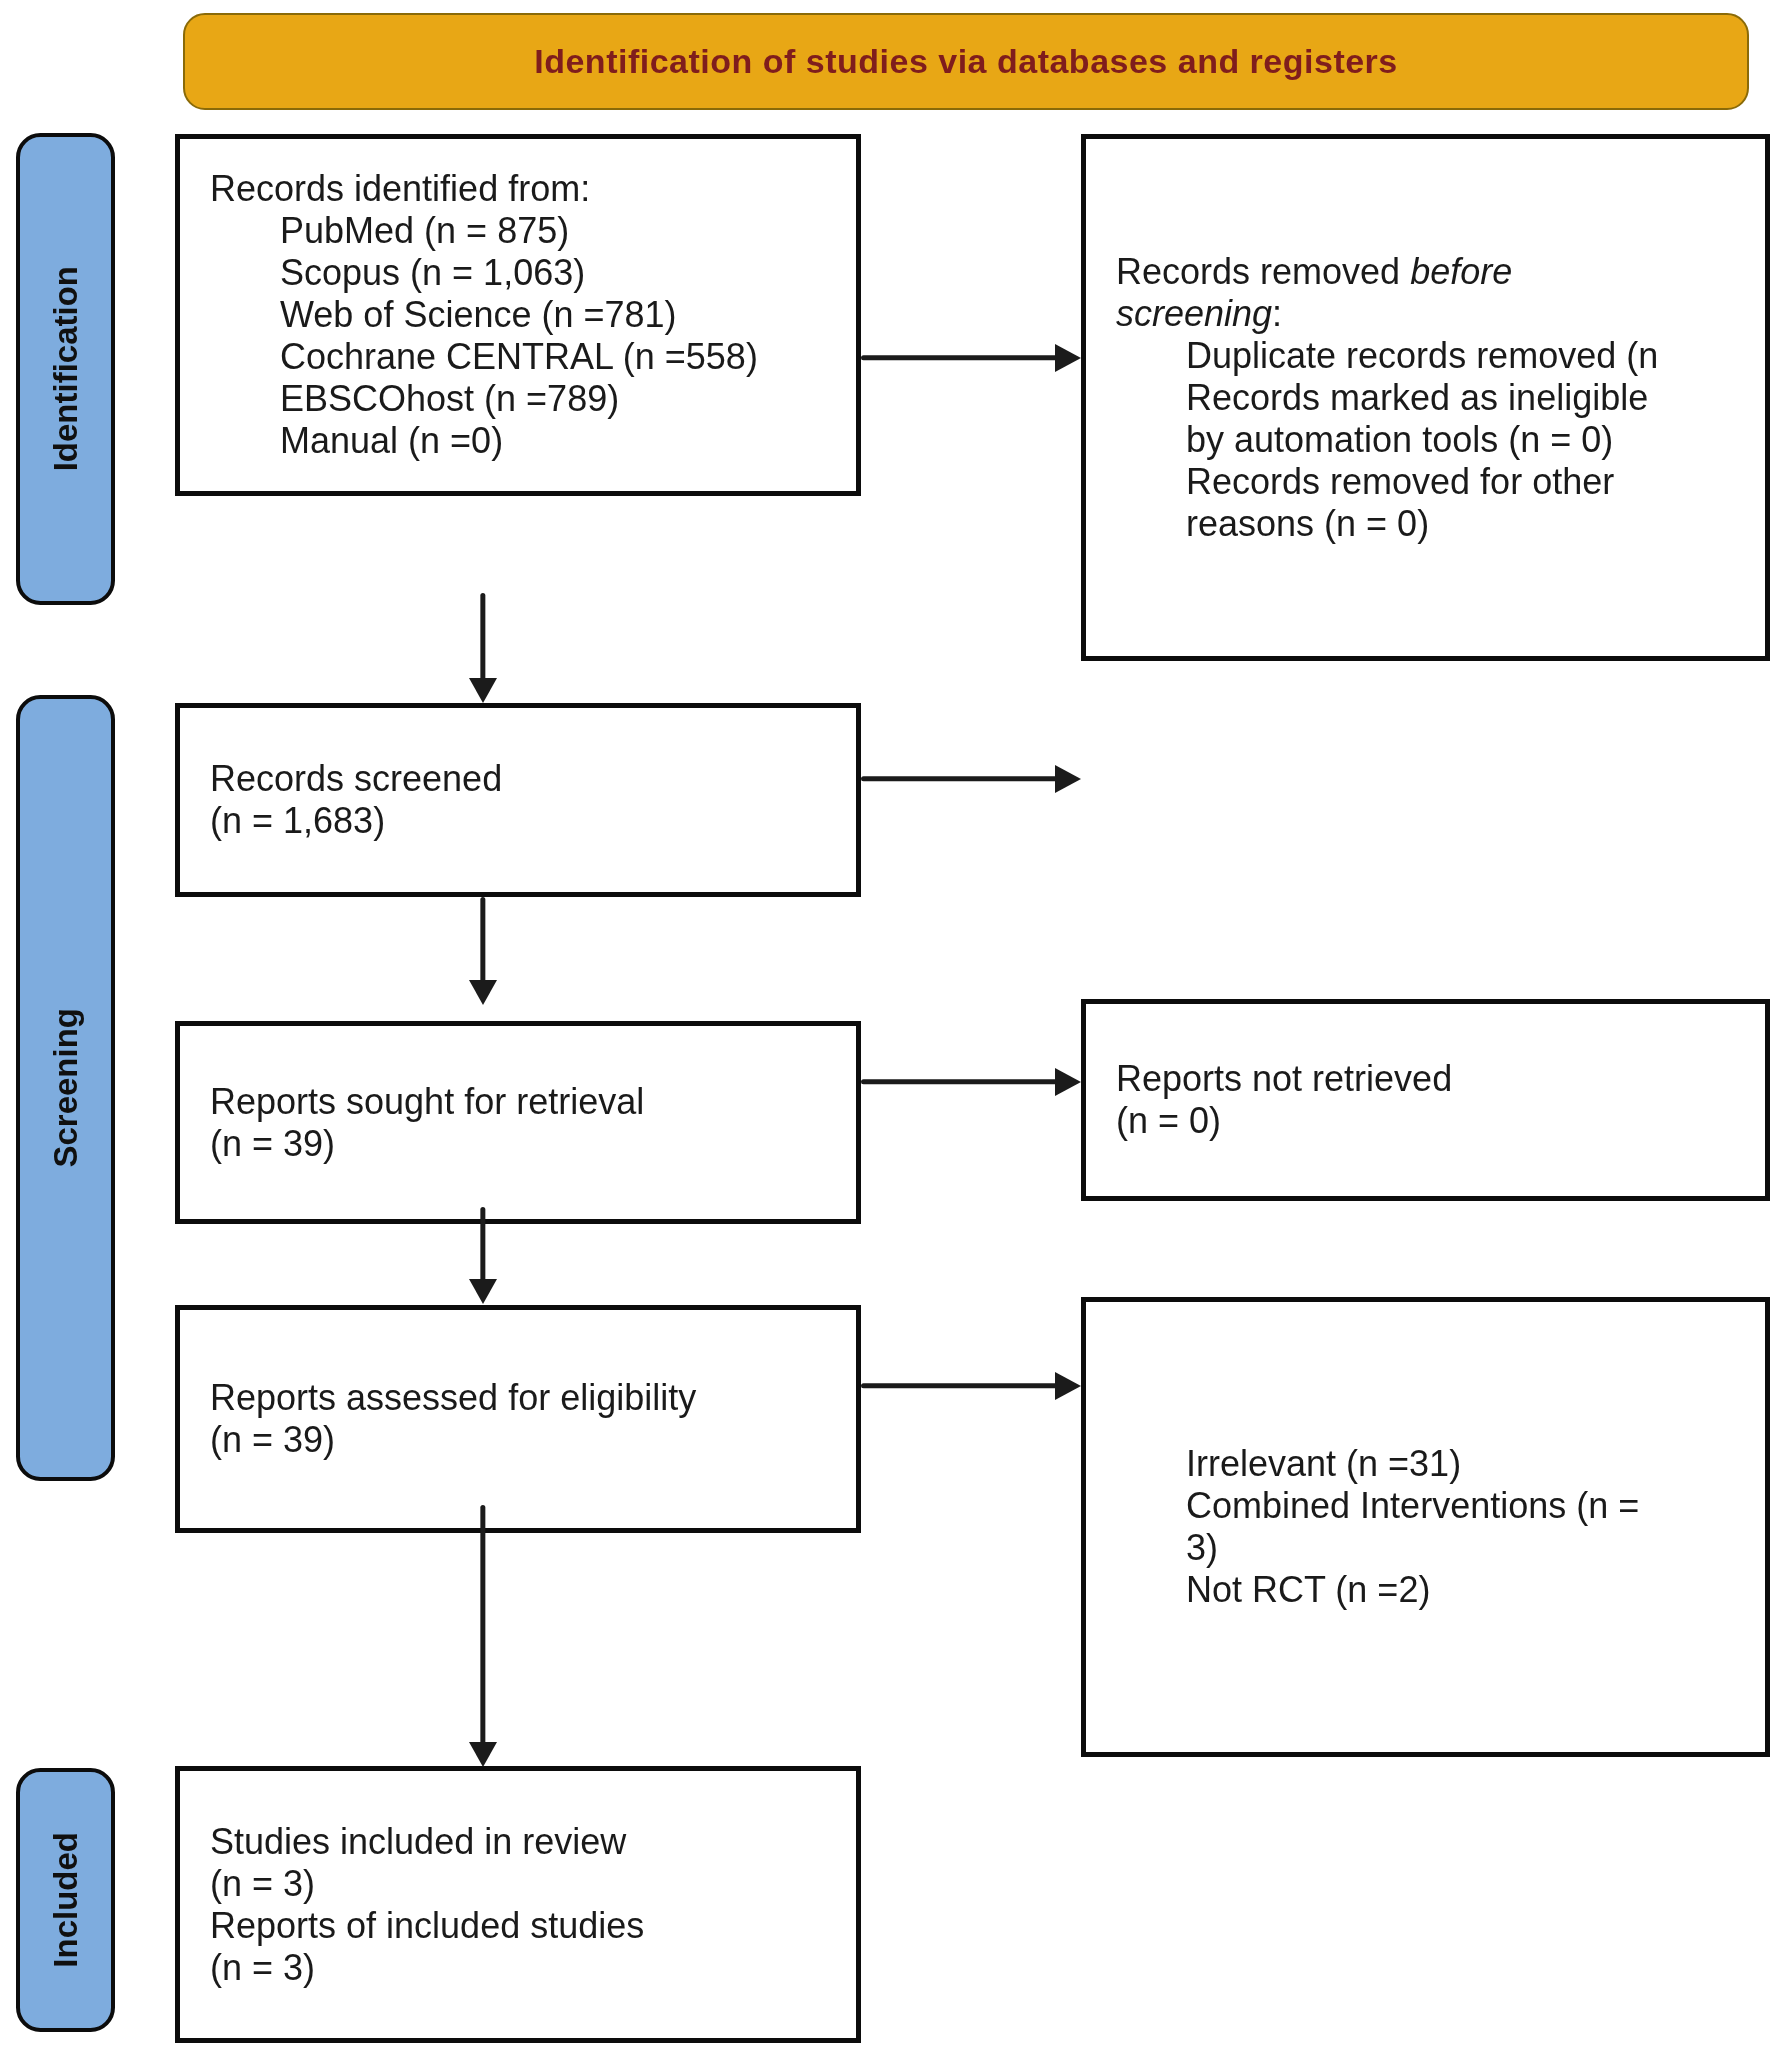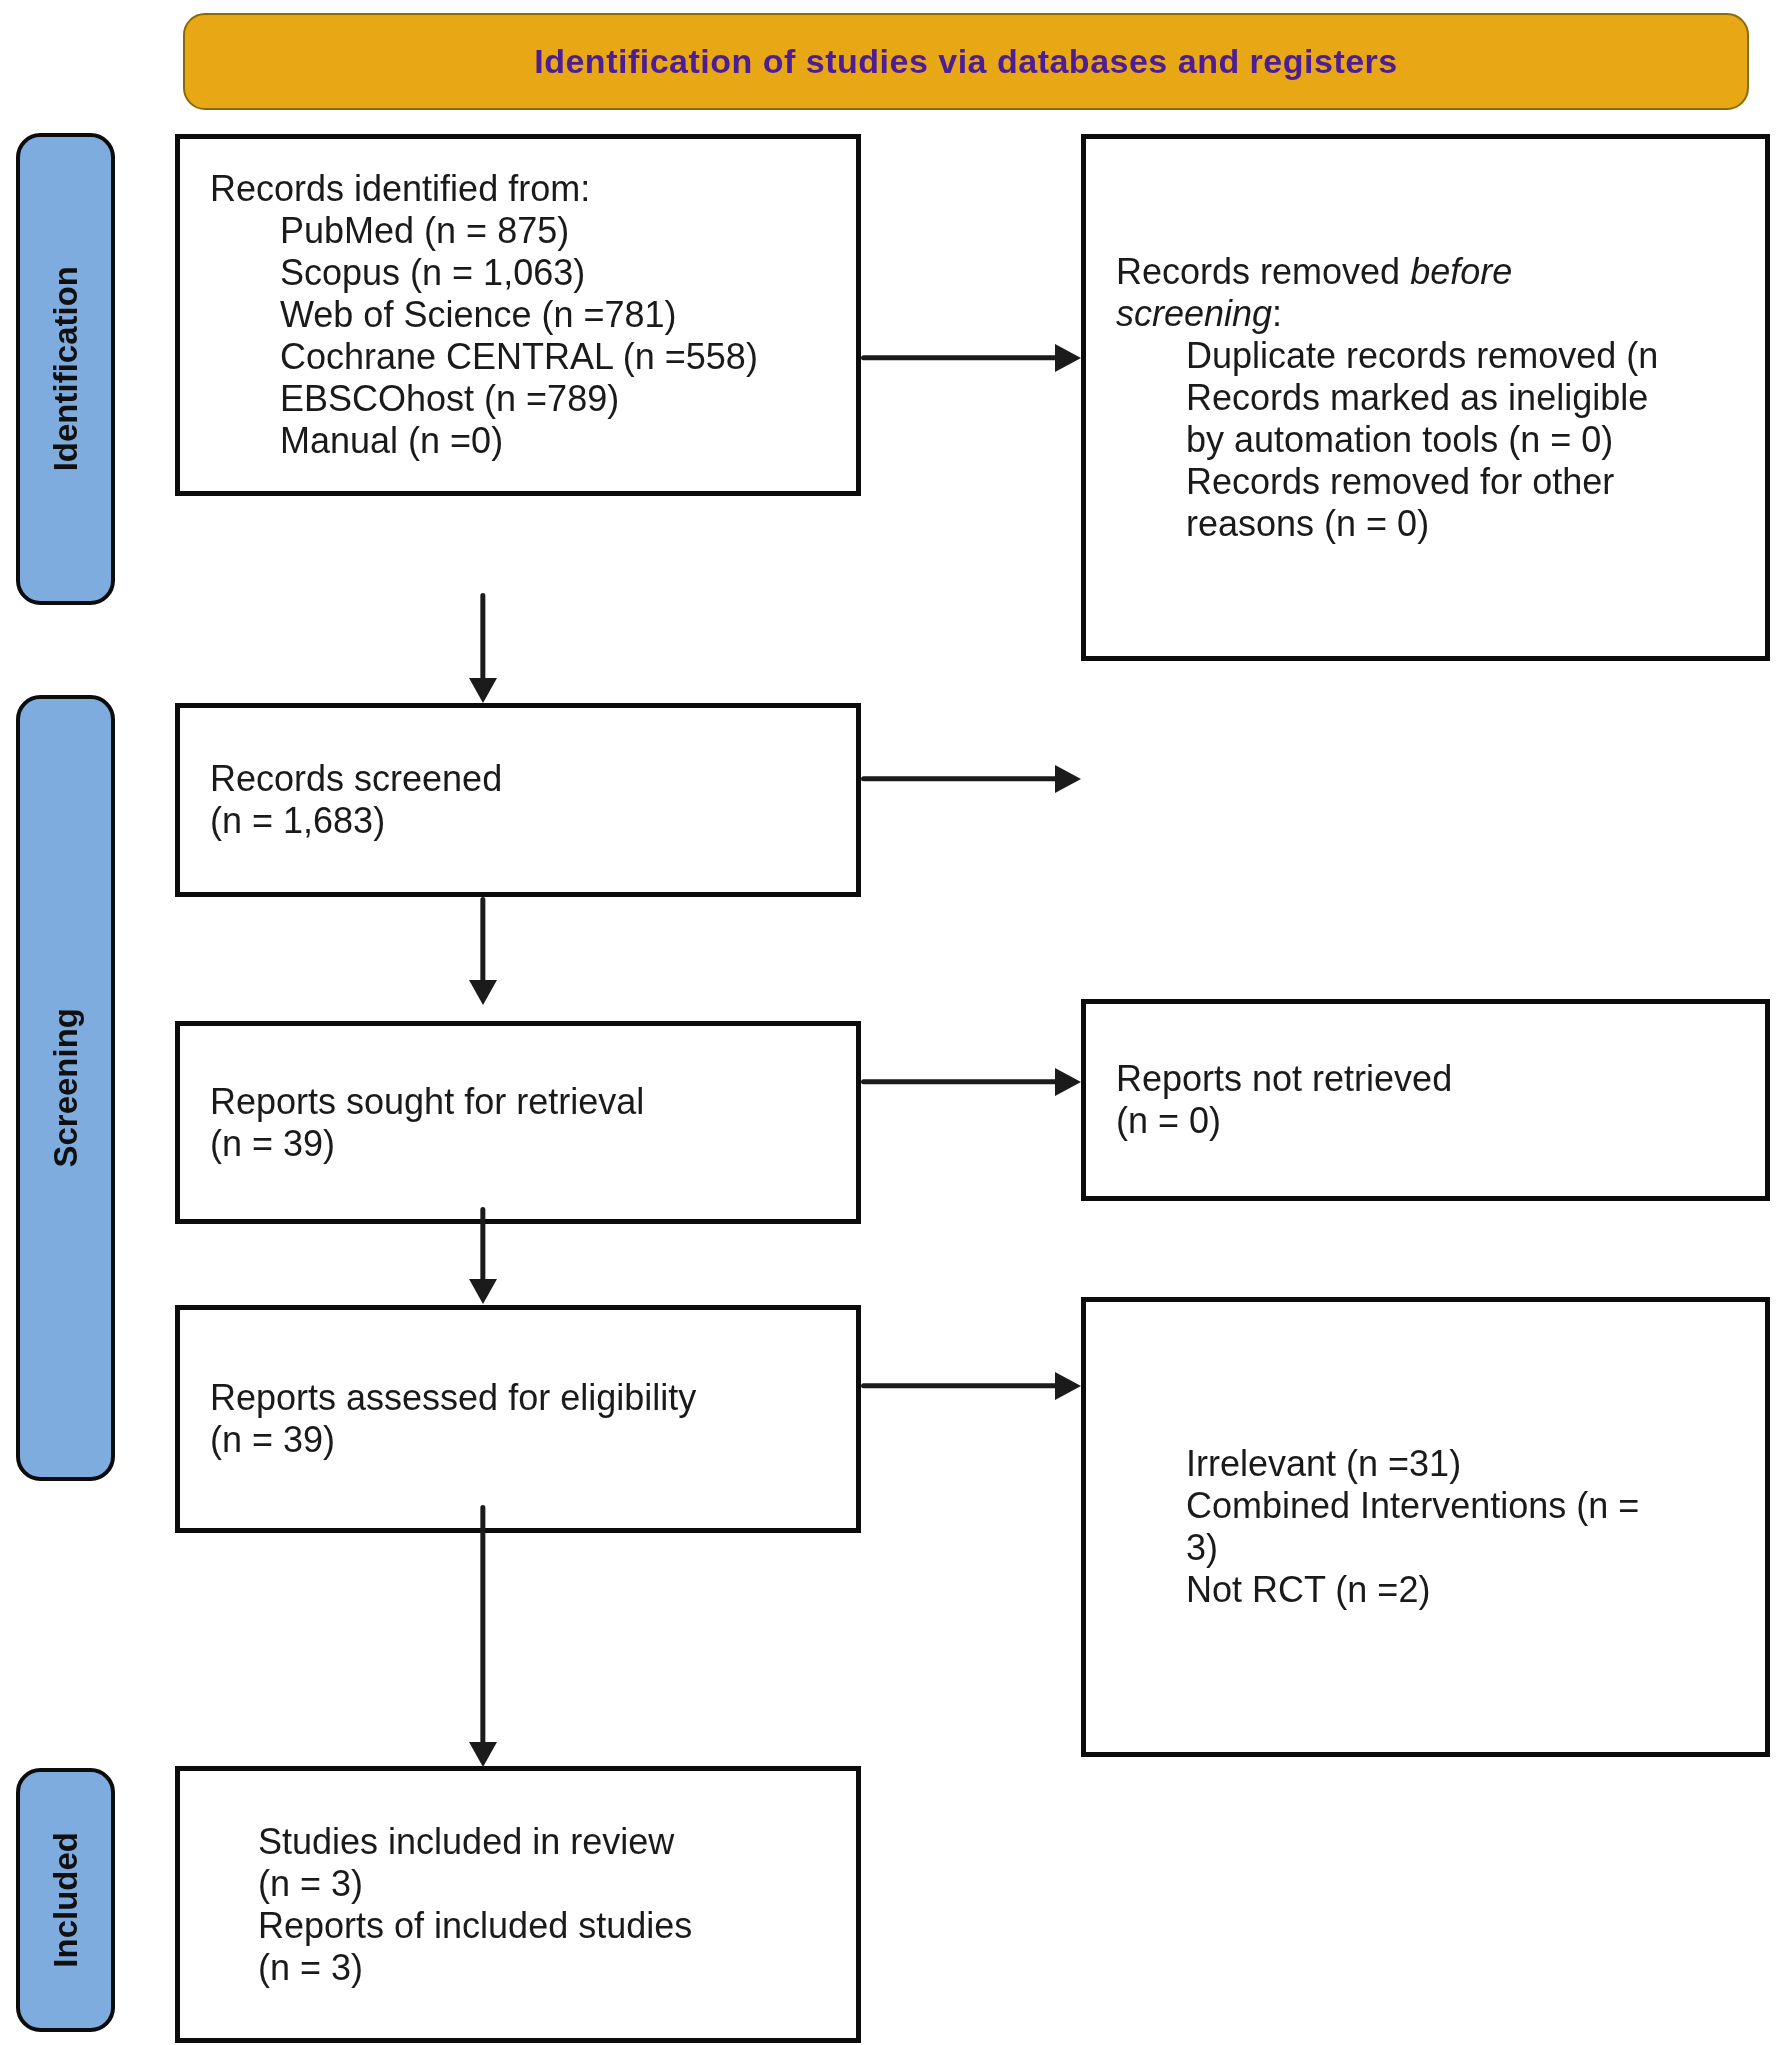--- a/index.html
+++ b/index.html
@@ -7,42 +7,42 @@
     position:relative;width:1783px;height:2046px;background:#ffffff;
     font-family:"Liberation Sans", sans-serif;color:#1a1a1a;overflow:hidden;
   }
   .abs{position:absolute;box-sizing:border-box;}
   
   .banner{
     left:183px;top:13.3px;width:1566px;height:97px;
     background:#E8A715;border:2.7px solid #8a6a08;border-radius:22px;
     display:flex;align-items:center;justify-content:center;
   }
-  .banner span{font-size:34px;font-weight:bold;color:#4c1d95;letter-spacing:0.5px;}
+  .banner span{font-size:34px;font-weight:bold;color:#7f1d1d;letter-spacing:0.5px;}
   
   .side{
     left:16px;width:99px;background:#7EACDE;border:4.8px solid #0c0c0c;border-radius:24.4px;
     display:flex;align-items:center;justify-content:center;
   }
   .side span{
     writing-mode:vertical-rl;transform:rotate(180deg);
     font-size:33px;font-weight:bold;color:#101010;white-space:nowrap;
   }
   .side-id{top:133px;height:472px;}
   .side-sc{top:695px;height:786px;}
   .side-in{top:1768px;height:264px;}
   
   .box{background:#ffffff;border:5.3px solid #0c0c0c;}
   .lcol{left:175px;width:686px;}
   .rcol{left:1081px;width:689px;}
   .b1{top:134px;height:362px;}
   .b2{top:703px;height:194px;}
   .b3{top:1005px;height:203px;margin-top:16px;}
   .b4{top:1305px;height:228px;}
-  .b5{top:1766px;height:277px;padding-left:48px;}
+  .b5{top:1766px;height:277px;}
   .r1{top:134px;height:527px;}
   .r2{top:697px;height:197px;}
   .r3{top:999px;height:202px;}
   .r4{top:1297px;height:460px;}
   .content{
     display:flex;flex-direction:column;justify-content:center;
     height:100%;padding:10.6px 16px 10.6px 30px;box-sizing:border-box;
   }
   .ln{font-size:36px;line-height:42px;white-space:nowrap;}
   .indent{padding-left:70px;}

